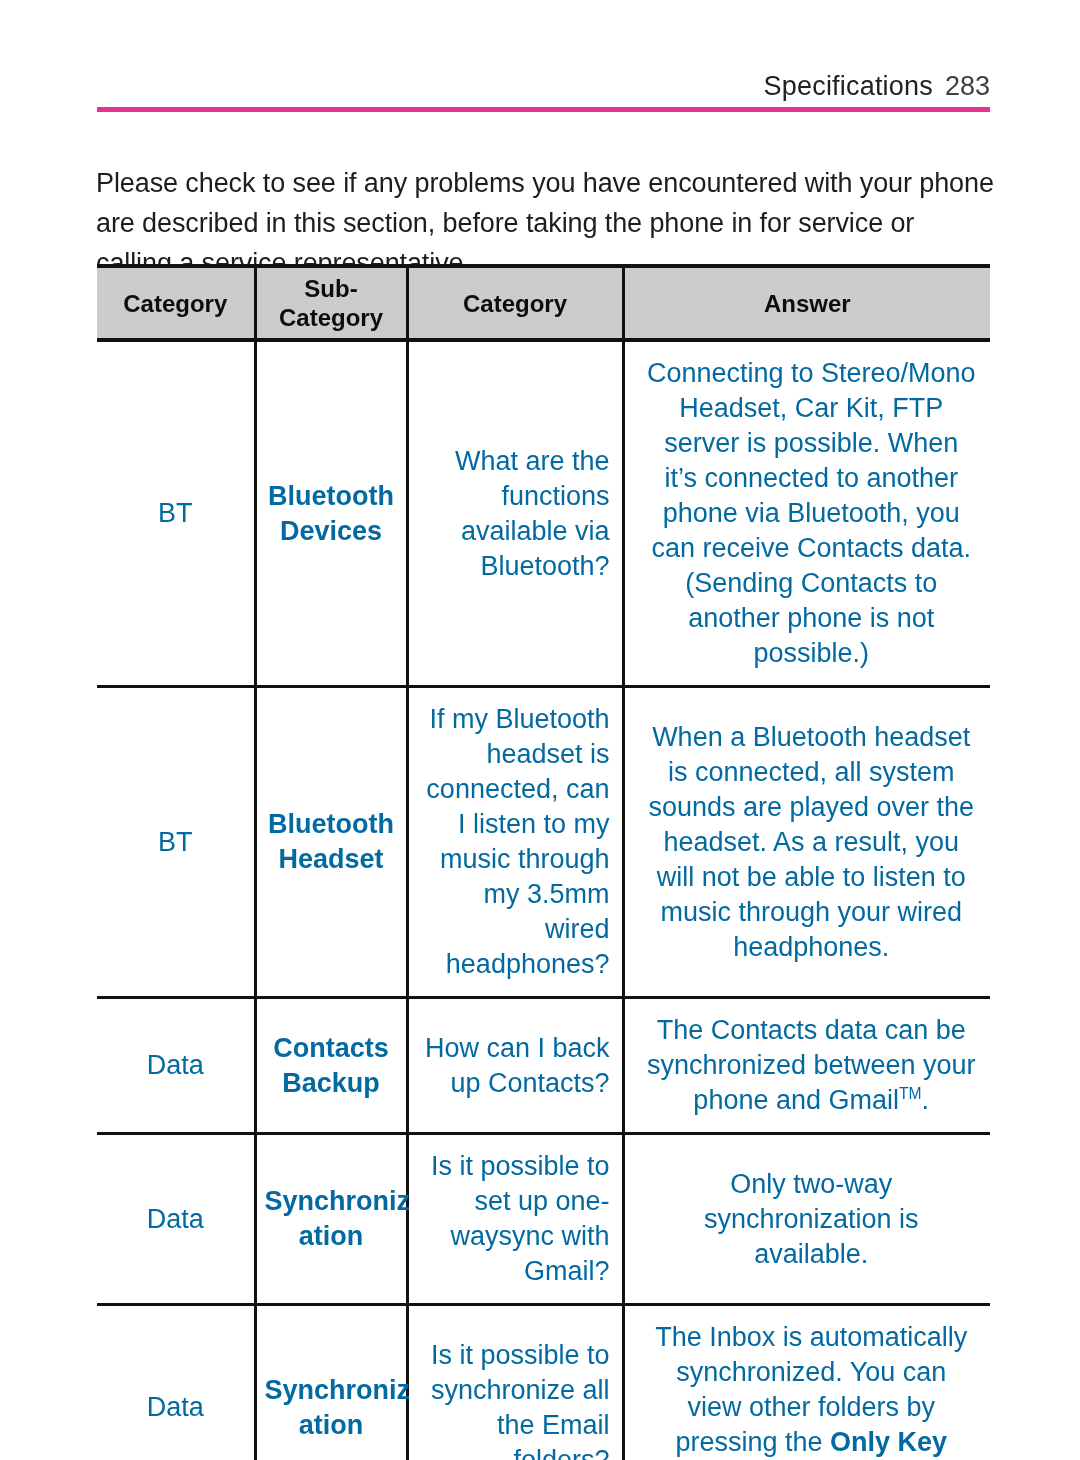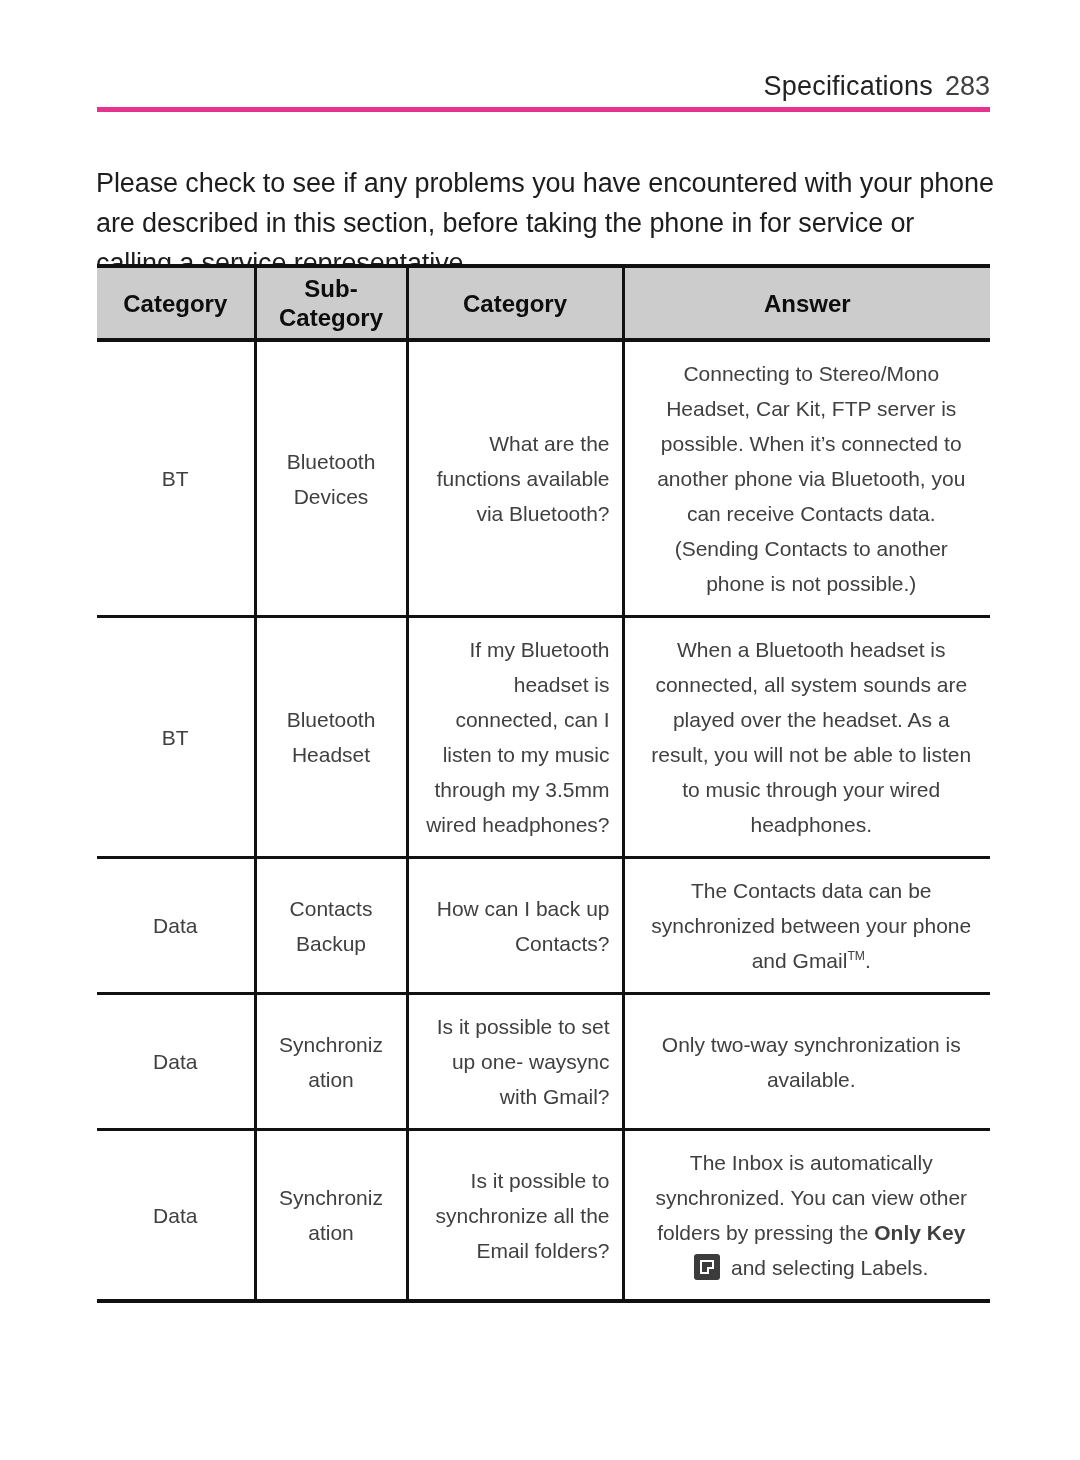--- a/index.html
+++ b/index.html
@@ -108,38 +108,38 @@
   }
 
   .faq-table tbody tr {
     border-bottom: 3px solid #111111;
   }
   .faq-table tbody tr:last-child td {
     border-bottom: 4px solid #111111;
   }
   .faq-table tbody td {
     border-bottom: 3px solid #111111;
-    font-size: 21px;
+    font-size: 27px;
     line-height: 35px;
-    color: #404040;
+    color: #0369a1;
   }
   td.cell-cat,
   td.cell-sub,
   td.cell-q {
     text-align: center;
   }
   td.cell-a {
     text-align: left;
   }
   .cell-inner {
     padding: 14px 12px;
   }
   td.cell-q .cell-inner  { padding: 14px 12px 14px 16px; text-align: right; }
   td.cell-a .cell-inner  { padding: 14px 14px 14px 22px; }
-  td.cell-sub .cell-inner { padding: 14px 8px; }
+  td.cell-sub .cell-inner { padding: 14px 8px; font-weight: bold; }
 
   sup.tm {
     font-size: 0.58em;
     vertical-align: super;
     line-height: 0;
   }
   .bold { font-weight: bold; }
 
   
   .menu-key-icon {

